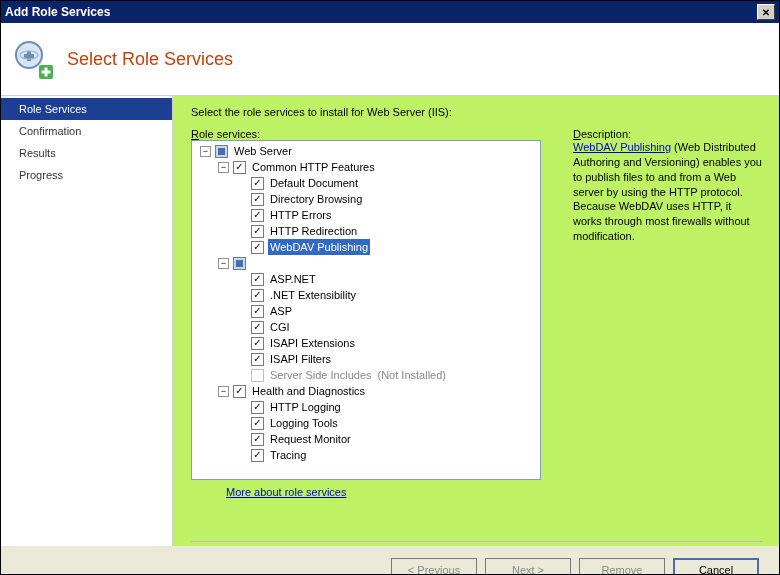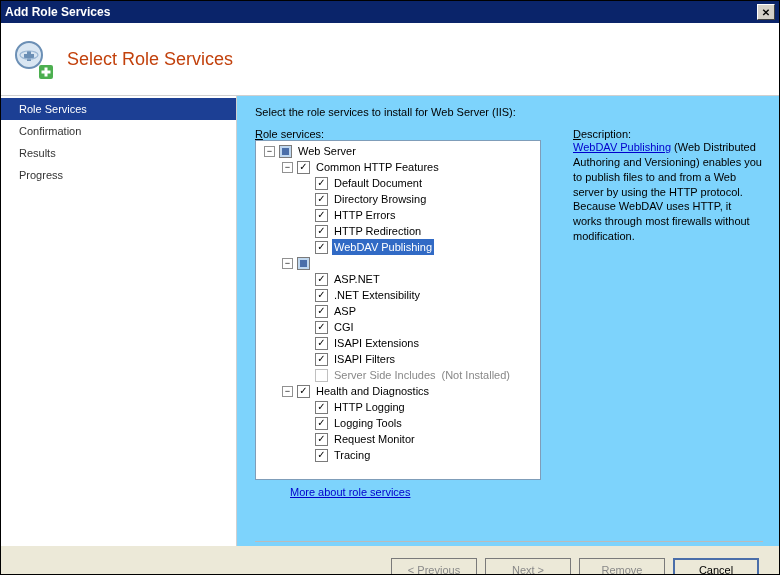--- a/index.html
+++ b/index.html
@@ -5,24 +5,24 @@
 * { box-sizing: border-box; margin: 0; padding: 0; }
 body { font-family: "Segoe UI", Tahoma, sans-serif; font-size: 11px; background: #fff; width: 780px; height: 575px; overflow: hidden; border: 1px solid #000; }
 .titlebar { background: linear-gradient(#0a246a, #0a246a); color: #fff; height: 22px; display: flex; align-items: center; padding: 0 4px; font-weight: bold; font-size: 12px; }
 .titlebar-text { flex: 1; }
 .close-btn { width: 18px; height: 16px; background: #d4d0c8; border: 1px solid #fff; border-right-color: #404040; border-bottom-color: #404040; display: flex; align-items: center; justify-content: center; color: #000; font-weight: bold; font-size: 10px; cursor: pointer; }
 .header { background: #fff; padding: 14px 18px 14px 10px; display: flex; align-items: center; gap: 12px; border-bottom: 1px solid #d0d0d0; }
 .header-icon { width: 44px; height: 44px; position: relative; }
 .header-icon svg { width: 44px; height: 44px; }
 .header-title { font-size: 18px; color: #c2410c; font-weight: normal; }
 .body { display: flex; height: 450px; background: #ece9d8; }
-.sidebar { width: 236px; background: #fff; border-right: 1px solid #d0d0d0; padding-top: 2px; }
+.sidebar { width: 172px; background: #fff; border-right: 1px solid #d0d0d0; padding-top: 2px; }
 .sidebar-item { padding: 5px 18px; font-size: 11px; color: #333; cursor: pointer; }
 .sidebar-item.active { background: #1c3f94; color: #fff; }
-.main { flex: 1; padding: 10px 16px 4px 18px; display: flex; flex-direction: column; background: #7dd3fc; }
+.main { flex: 1; padding: 10px 16px 4px 18px; display: flex; flex-direction: column; background: #bef264; }
 .instruction { font-size: 11px; margin-bottom: 10px; color: #000; }
 .content-row { display: flex; gap: 32px; flex: 1; min-height: 0; }
 .tree-col { flex: 1; display: flex; flex-direction: column; min-width: 0; }
 .tree-box { background: #fff; border: 1px solid #7f9db9; height: 340px; overflow-y: scroll; padding: 2px; font-size: 11px; }
 .tree-node { display: flex; align-items: center; height: 16px; line-height: 16px; white-space: nowrap; }
 .indent { display: inline-block; }
 .toggle { width: 11px; height: 11px; border: 1px solid #919191; background: #fff; display: inline-flex; align-items: center; justify-content: center; font-size: 9px; line-height: 1; margin-right: 4px; cursor: pointer; color: #000; }
 .cb { width: 13px; height: 13px; border: 1px solid #7a7a7a; background: #fff; display: inline-flex; align-items: center; justify-content: center; margin-right: 4px; cursor: pointer; }
 .cb.checked::after { content: "✓"; font-size: 10px; color: #000; line-height: 1; }
 .cb.mixed { background: #c0d8f0; }

